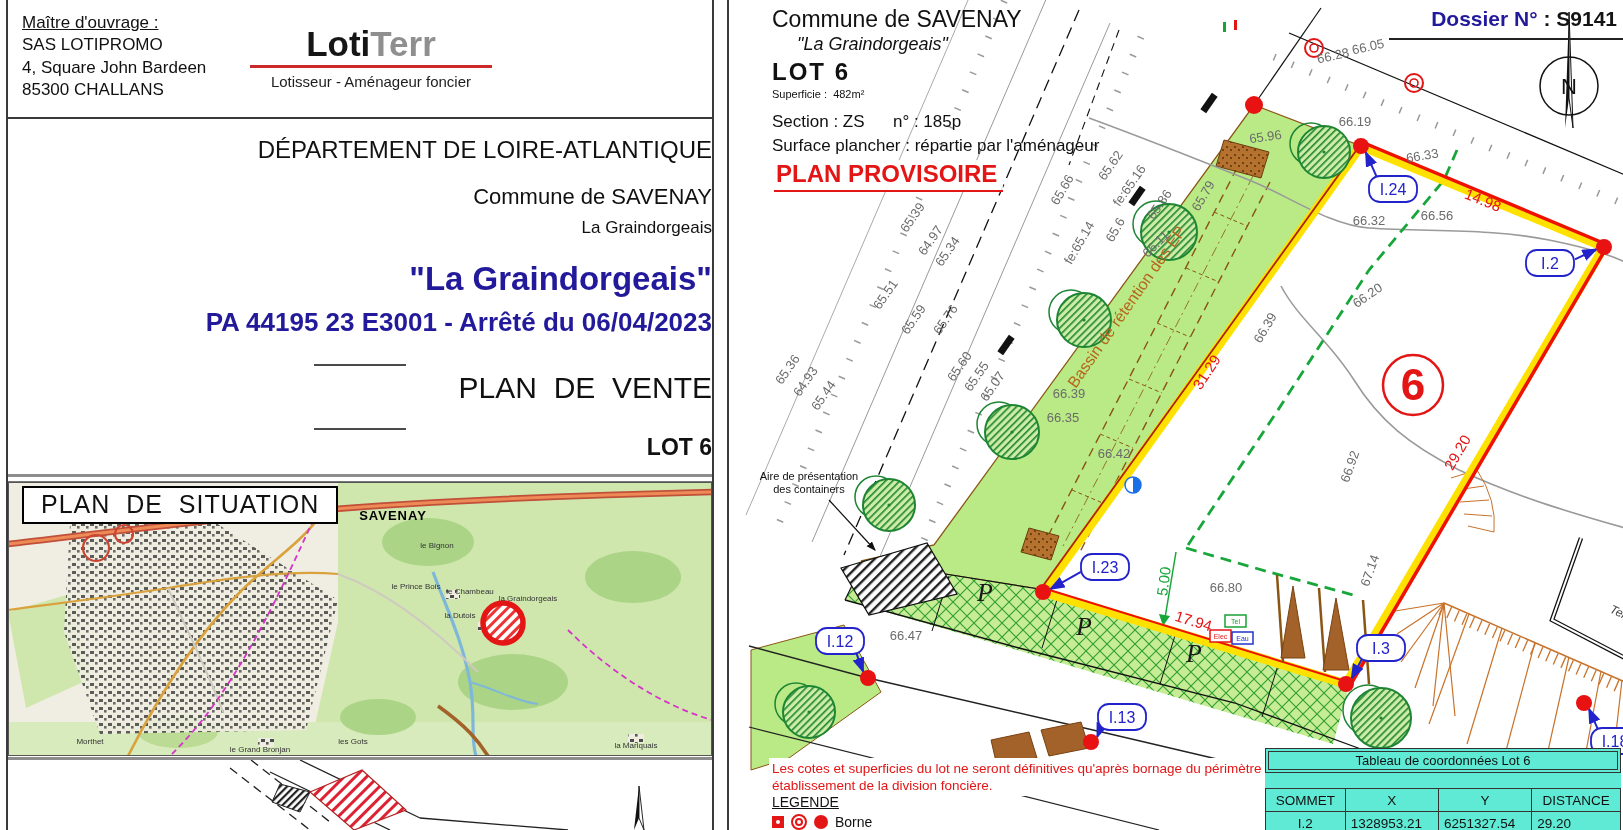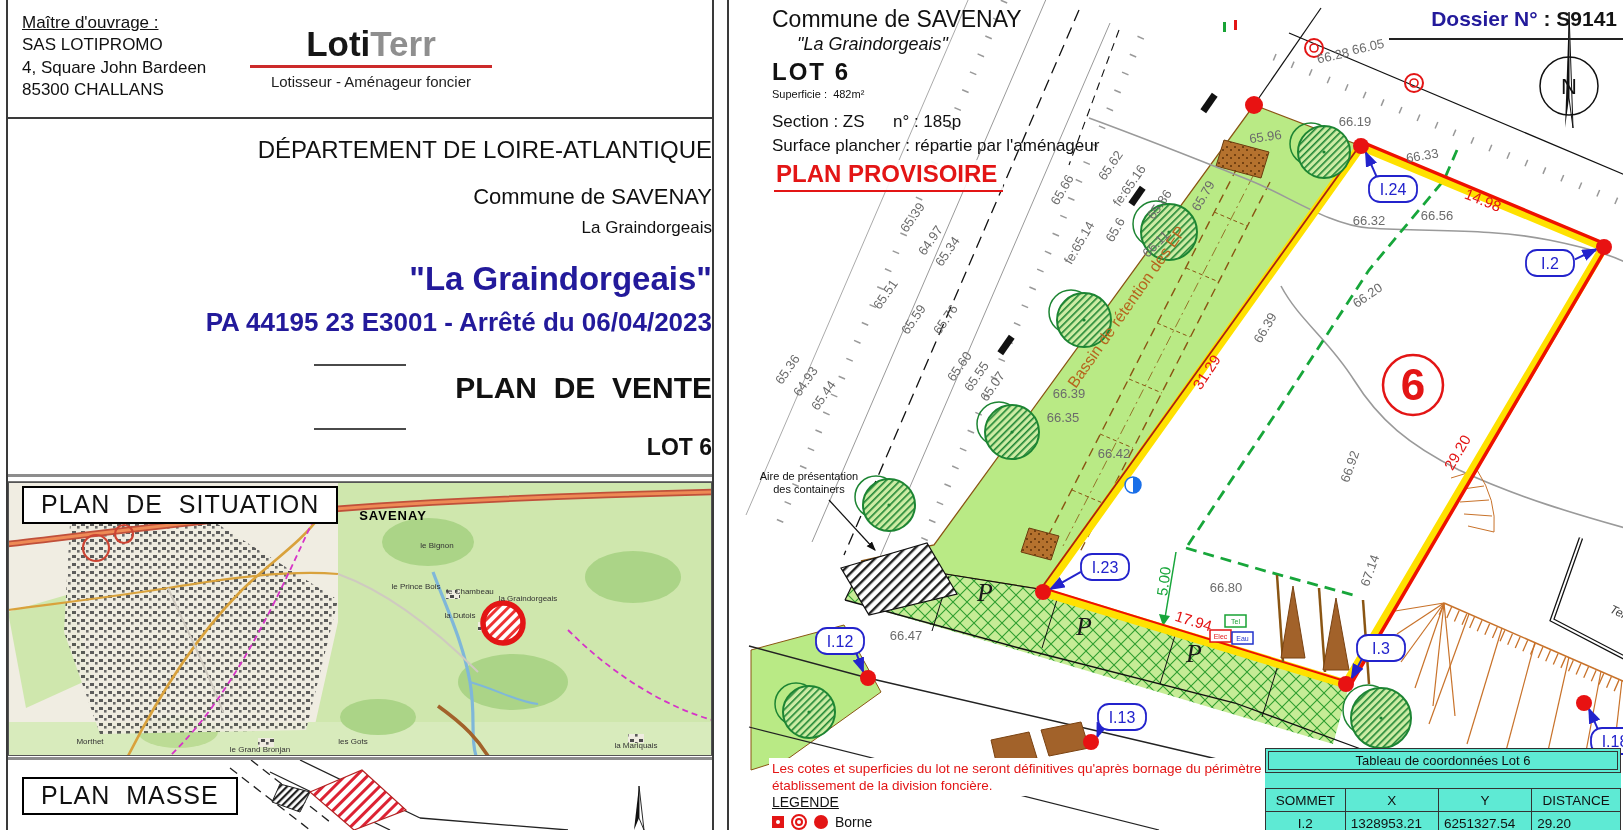--- a/index.html
+++ b/index.html
@@ -17,21 +17,21 @@
   #logo-tag{font-size:15px;color:#1d1d1d;}
   .hline{left:0;right:0;height:0;border-top:2px solid #3a3a3a;}
   .grayline{left:0;right:0;height:0;border-top:3px solid #8d8d8d;}
   .ctr{left:0;right:0;text-align:right;}
   #t-dep{top:136px;font-size:24px;}
   #t-com{top:184px;font-size:22px;}
   #t-lieu{top:218px;font-size:17px;}
   #t-proj{top:260px;font-size:33px;font-weight:700;color:#231a9b;}
   #t-permit{top:307px;font-size:26px;font-weight:700;color:#231a9b;}
   .sep{left:50%;width:92px;margin-left:-46px;border-top:2px solid #4a4a4a;height:0;}
-  #t-doc{top:371px;font-size:30px;font-weight:700;white-space:pre;}
+  #t-doc{top:371px;font-size:30px;font-weight:400;white-space:pre;}
   #t-lot{top:434px;font-size:23px;font-weight:700;}
   #map-wrap{left:0;right:0;top:481px;height:274px;overflow:hidden;border-top:1px solid #777;}
   #situ-box{left:14px;top:4px;background:#fff;border:2px solid #000;padding:2px 17px 3px 17px;
             font-size:25px;white-space:pre;letter-spacing:1px;}
   #masse-sec{left:0;right:0;top:757px;height:73px;background:#fff;border-top:3px solid #8d8d8d;}
   #masse-box{left:14px;top:17px;background:#fff;border:2px solid #000;padding:2px 17px 3px 17px;
              font-size:25px;white-space:pre;letter-spacing:1px;z-index:3;}
   
   #right-sheet{left:727px;top:0;width:896px;height:830px;border-left:2px solid #3a3a3a;background:#fff;}
   #rh-com{left:43px;top:6px;font-size:23px;}
@@ -193,21 +193,20 @@
           <path d="M292,0 L412,58"></path>
           <path d="M412,58 L560,70"></path>
         </g>
         <polygon points="272,24 302,32 292,52 264,42" fill="url(#bh2)" stroke="#222" stroke-width="1"></polygon>
         <polygon points="302,32 354,10 398,50 346,70" fill="url(#rh2)" stroke="#b22222" stroke-width="1.2"></polygon>
         <g>
           <polygon points="631,26 626,70 631,58" fill="#111"></polygon>
           <polygon points="631,26 636,70 631,58" fill="#fff" stroke="#111" stroke-width="0.9"></polygon>
         </g>
       </svg>
-      <div id="masse-box" class="abs">PLAN  MASSE</div>
     </div>
   </div>
 
   <div id="right-sheet" class="abs">
 
     <svg id="plan" width="896" height="830" viewBox="0 0 896 830" class="abs" style="left:0;top:0">
       <defs>
         <pattern id="xh" width="14" height="14" patternUnits="userSpaceOnUse">
           <rect width="14" height="14" fill="#c6ec96"></rect>
           <path d="M0,0 L14,14 M14,0 L0,14" stroke="#2f9e2f" stroke-width="1.1"></path>

